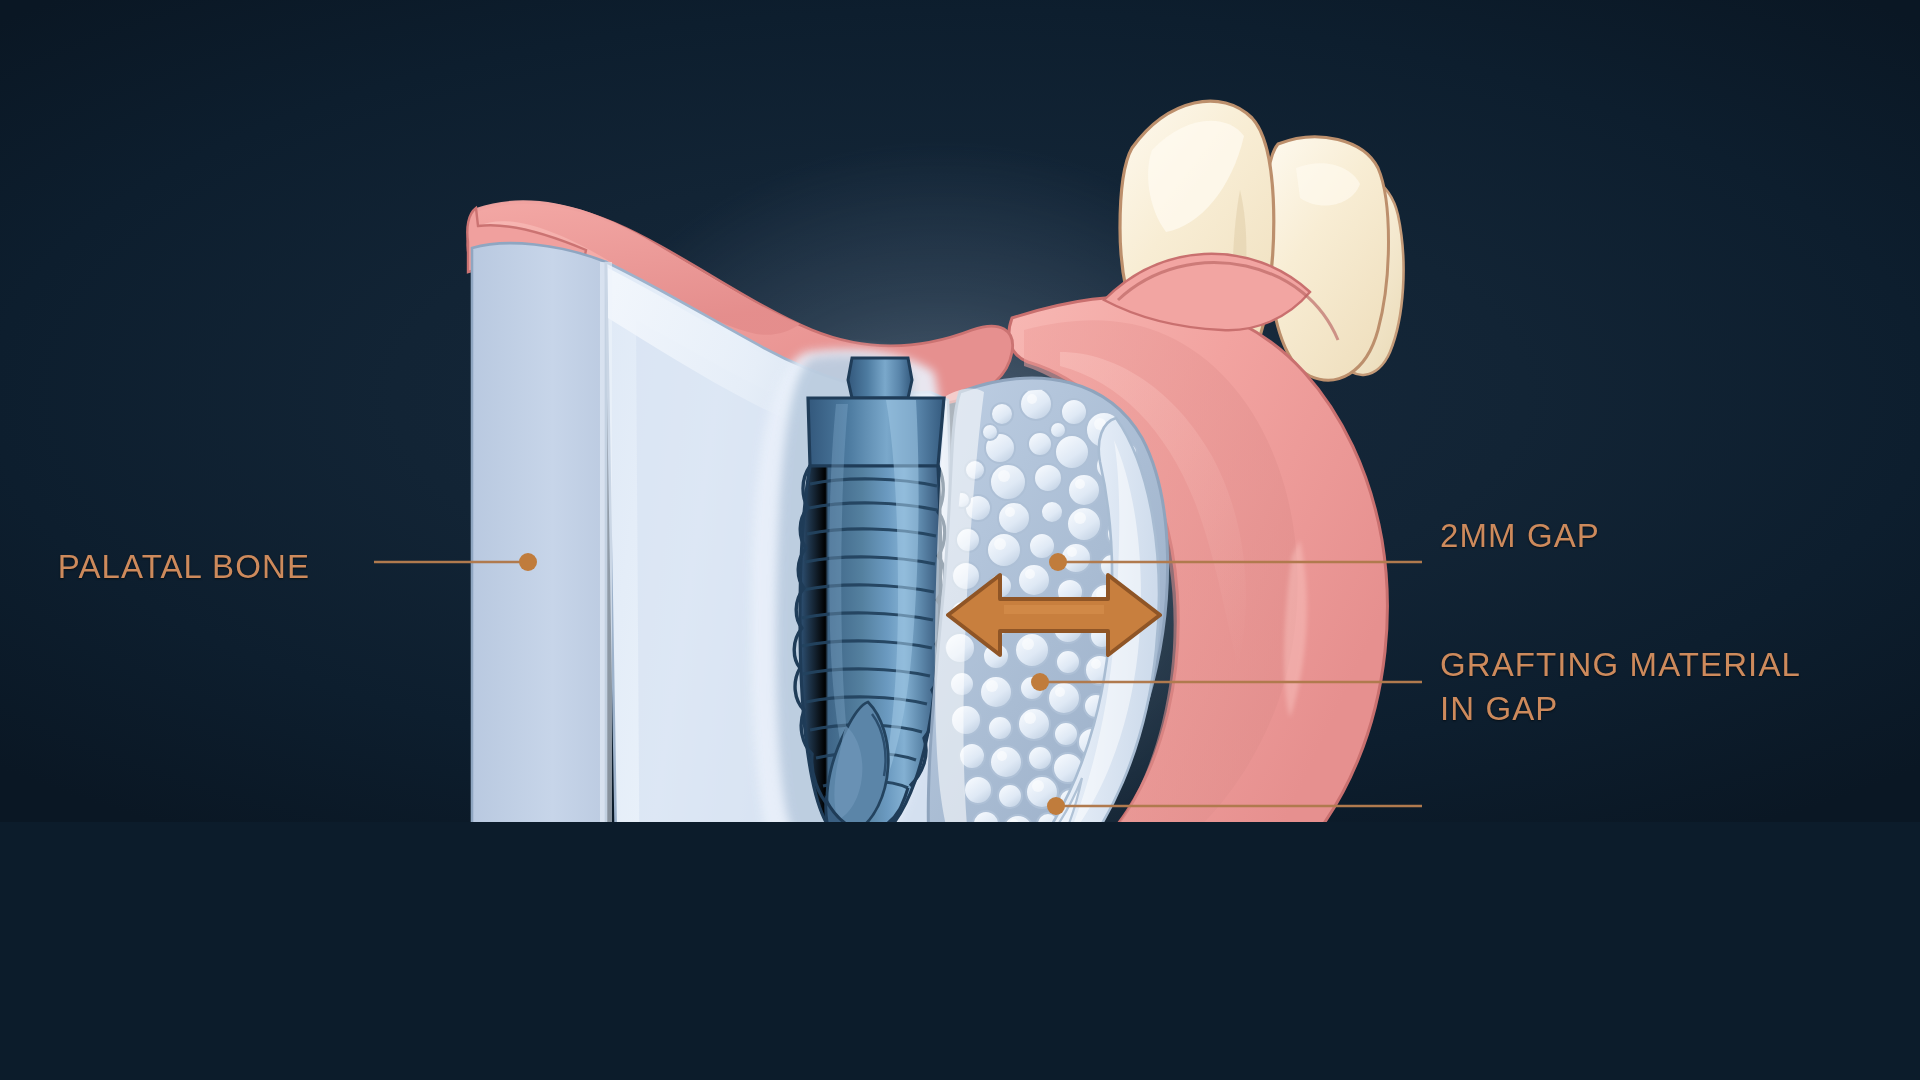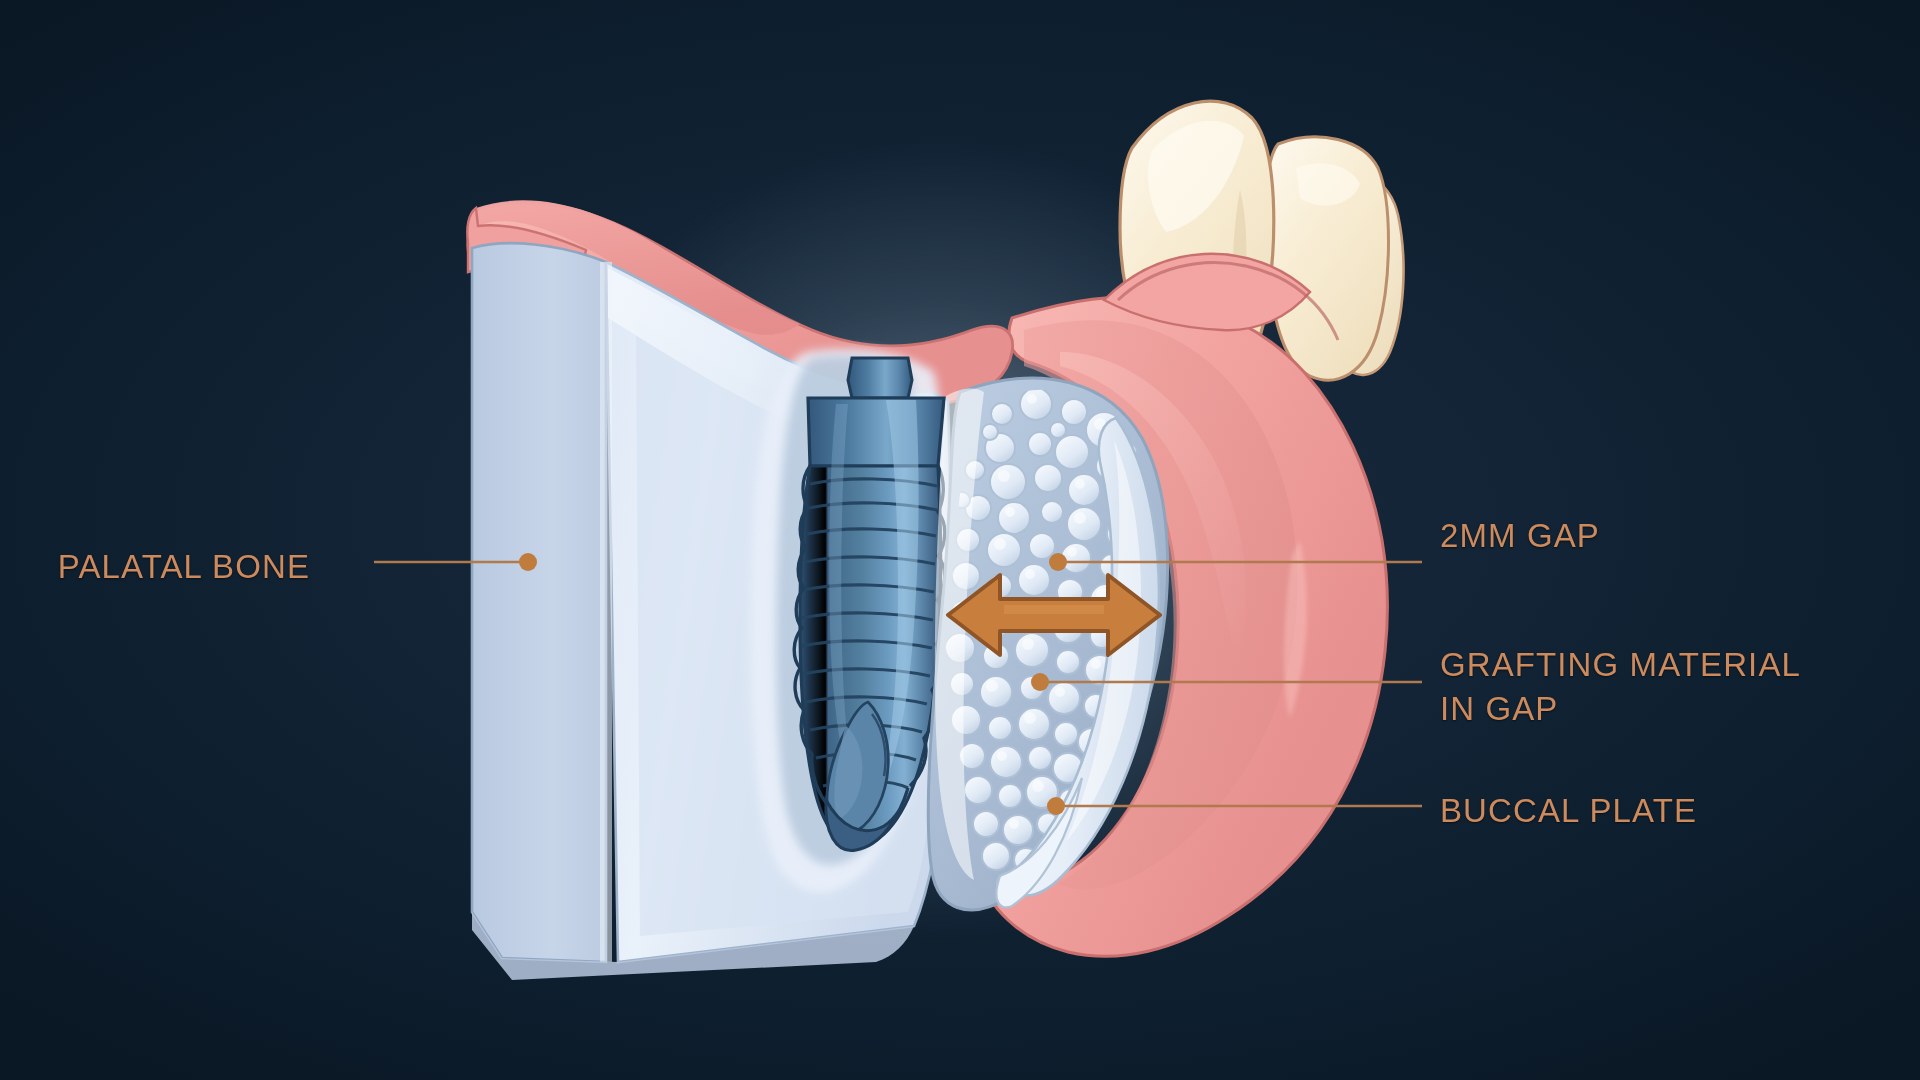--- a/index.html
+++ b/index.html
@@ -7,21 +7,21 @@
   html, body {
     margin: 0; padding: 0;
     width: 1920px; height: 1080px;
     overflow: hidden;
     background: #0c1c2b;
     font-family: "Liberation Sans", sans-serif;
   }
   #stage {
     position: relative;
     width: 1920px;
-    height: 1080px;
+    height: 822px;
     background:
       radial-gradient(ellipse 70% 65% at 50% 48%, #17293c 0%, #122435 42%, #0d1e2e 72%, #0a1724 100%);
     overflow: hidden;
   }
   #art { position: absolute; inset: 0; width: 1920px; height: 1080px; }
   .label {
     position: absolute;
     color: #cd8a5c;
     font-family: "Liberation Sans", sans-serif;
     font-size: 33px;
@@ -481,15 +481,14 @@
     </g>
   </svg>
 
   <div class="label left" style="left:0; top:545px; width:310px; padding-right:0;">PALATAL BONE</div>
 
   <div class="label right" style="left:1440px; top:514px;">2MM GAP</div>
 
   <div class="label right" style="left:1440px; top:643px;">GRAFTING MATERIAL
 IN GAP</div>
 
-  <div class="label right" style="left:1440px; top:789px;">BUCCAL PLATE</div>
 
 </div>
 
 </body></html>

